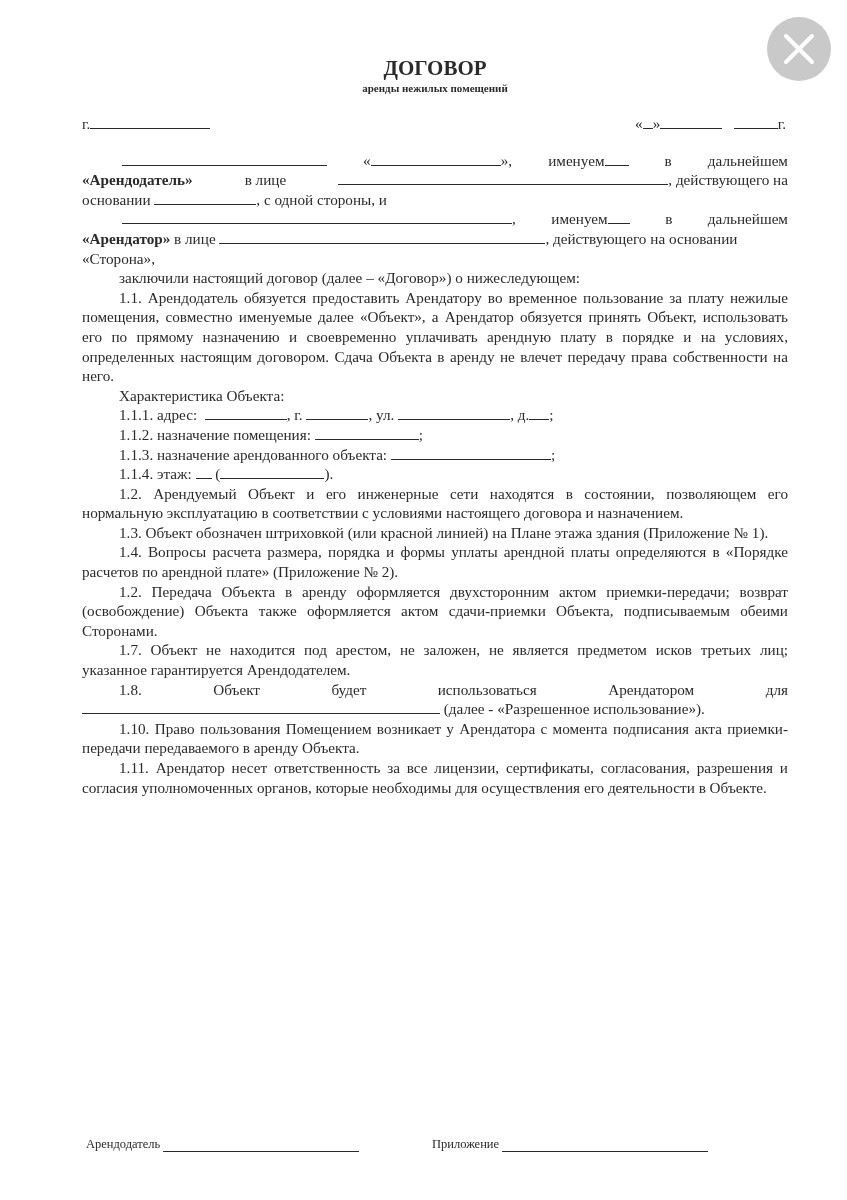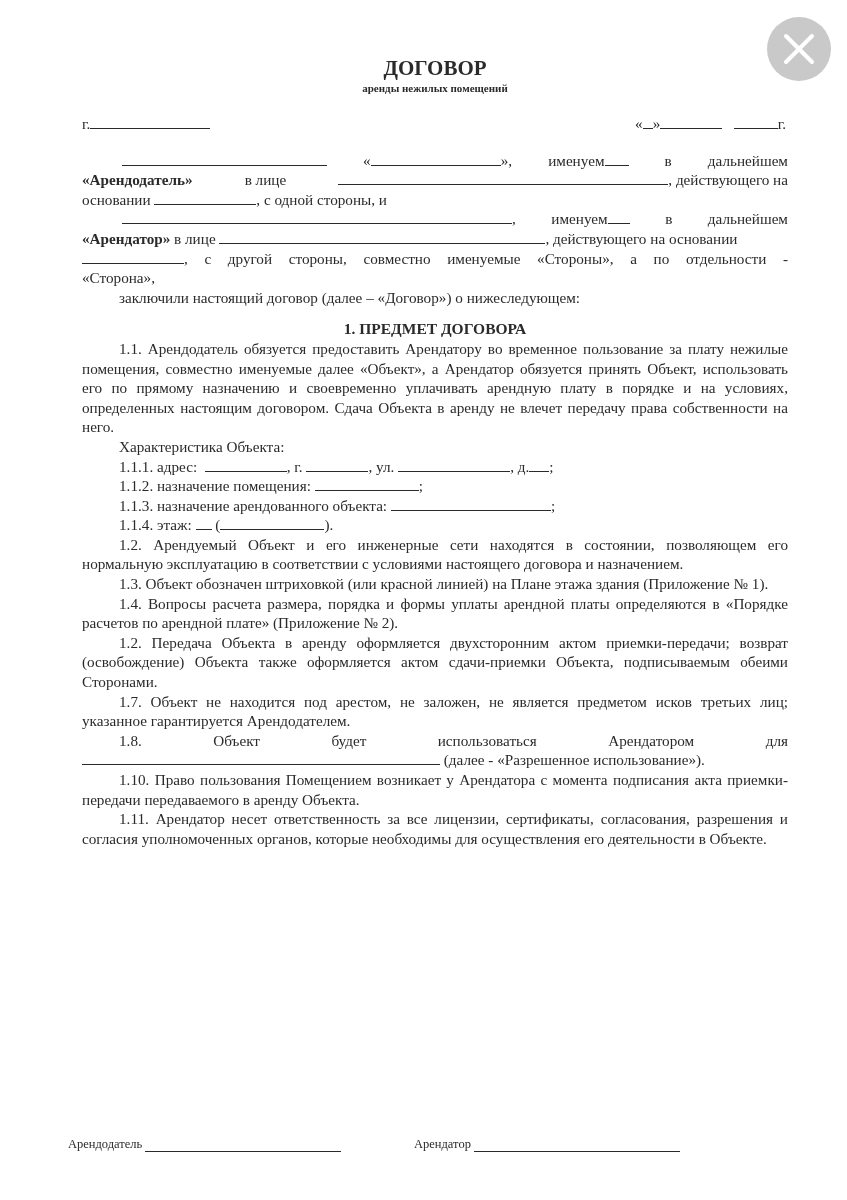--- a/index.html
+++ b/index.html
@@ -20,21 +20,21 @@
   .title { text-align: center; font-weight: bold; font-size: 21px; line-height: 20px; }
   .subtitle { text-align: center; font-weight: bold; font-size: 11px; line-height: 20px; }
   .row { display: flex; justify-content: space-between; white-space: nowrap; }
   .just { text-align: justify; text-align-last: justify; white-space: nowrap; }
   .p { text-align: justify; }
   .indent { text-indent: 37px; }
   .ind2 { padding-left: 37px; font-family: Liberation Serif, serif; }
   .u { display: inline-block; border-bottom: 1px solid #2a2a2a; height: 14px; vertical-align: baseline; }
   b { font-weight: bold; }
   .section-title { text-align: center; font-weight: bold; font-size: 15.5px; margin-top: 12px; }
-  .sign-row { position: absolute; left: 68px; top: 1137px; font-size: 12.5px; display: flex; gap: 0; }
+  .sign-row { position: absolute; left: 86px; top: 1137px; font-size: 12.5px; display: flex; gap: 0; }
   .sign { display: flex; align-items: flex-end; }
 </style>
 </head>
 <body>
 
 <div class="close-btn">
   <svg width="64" height="64" viewBox="0 0 64 64">
     <line x1="19" y1="19" x2="45" y2="45" stroke="#ffffff" stroke-width="4" stroke-linecap="round"></line>
     <line x1="45" y1="19" x2="19" y2="45" stroke="#ffffff" stroke-width="4" stroke-linecap="round"></line>
   </svg>
@@ -70,28 +70,24 @@
   <div>
     <div class="row">
       <span style="padding-left:40px;"><span class="u" style="width:390px;"></span><span>,</span></span>
       <span><span>именуем</span><span class="u" style="width:22px;"></span></span>
       <span>в</span>
       <span>дальнейшем</span>
     </div>
     <div class="row">
       <span><b>«Арендатор»</b><span> в лице</span> <span class="u" style="width:326px;"></span><span>, действующего на основании</span></span>
     </div>
-    <div class="just">
-      <span class="u" style="width:102px;"></span><span>, с другой стороны, совместно именуемые «Стороны», а по отдельности -</span>
-    </div>
     <div>«Сторона»,</div>
     <div class="ind2">заключили настоящий договор (далее – «Договор») о нижеследующем:</div>
   </div>
 
-  <div class="section-title">1. ПРЕДМЕТ ДОГОВОРА</div>
 
   <div class="p indent">1.1. Арендодатель обязуется предоставить Арендатору во временное пользование за плату нежилые помещения, совместно именуемые далее «Объект», а Арендатор  обязуется принять Объект, использовать его по прямому назначению и своевременно уплачивать арендную плату в порядке и на условиях, определенных настоящим договором. Сдача Объекта в аренду не влечет передачу права собственности на него.</div>
   <div class="ind2">Характеристика Объекта:</div>
   <div class="ind2">
     <span>1.1.1. адрес:</span>&nbsp; <span class="u" style="width:82px;"></span><span>, г.</span> <span class="u" style="width:62px;"></span><span>, ул.</span> <span class="u" style="width:112px;"></span><span>, д.</span><span class="u" style="width:20px;"></span><span>;</span>
   </div>
   <div class="ind2">
     <span>1.1.2. назначение помещения:</span> <span class="u" style="width:104px;"></span><span>;</span>
   </div>
   <div class="ind2">
@@ -119,15 +115,15 @@
   </div>
   <div class="p indent">1.10. Право пользования Помещением возникает у Арендатора с момента подписания акта приемки-передачи передаваемого в аренду Объекта.</div>
   <div class="p indent">1.11. Арендатор несет ответственность за все лицензии, сертификаты, согласования, разрешения и согласия уполномоченных органов, которые необходимы для осуществления его деятельности в Объекте.</div>
 </div>
 
 <div class="sign-row">
   <div class="sign" style="width:346px;">
     <span>Арендодатель</span>&nbsp;<span class="u" style="width:196px;height:11px;"></span>
   </div>
   <div class="sign">
-    <span>Арендатор</span>&nbsp;<span class="u" style="width:206px;height:11px;"></span>
+    <span>Приложение</span>&nbsp;<span class="u" style="width:206px;height:11px;"></span>
   </div>
 </div>
 
 </body></html>

